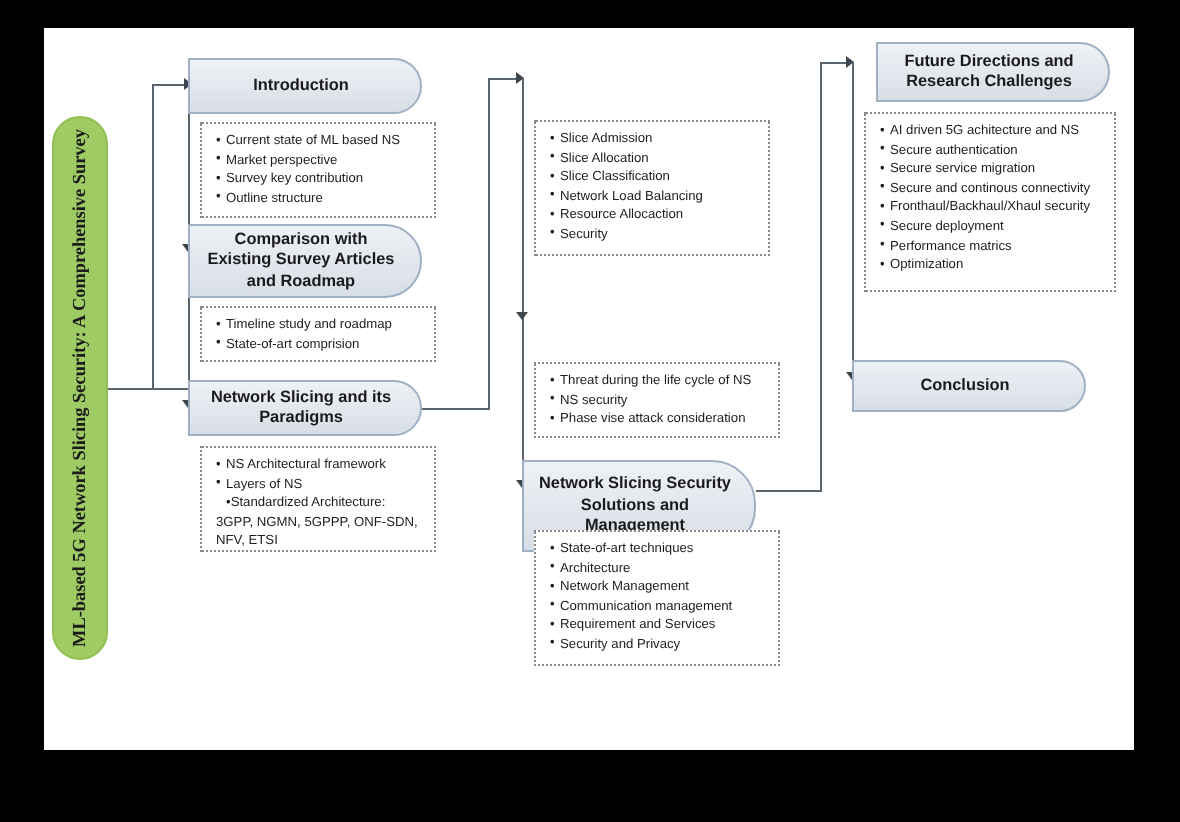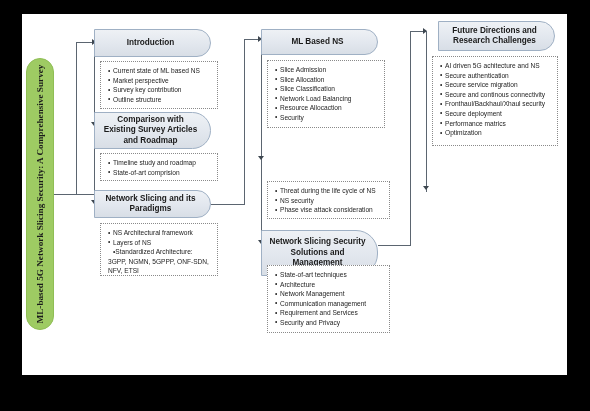--- a/index.html
+++ b/index.html
@@ -184,23 +184,20 @@
   </div>
 
   <div class="ln-h" style="left:189px; top:190px; width:33px;"></div>
   <div class="ln-v" style="left:222px; top:25px; height:166px;"></div>
   <div class="ln-h" style="left:222px; top:25px; width:16px;"></div>
   <div class="arrow-r" style="left:236px; top:22px;"></div>
   <div class="ln-v" style="left:239px; top:25px; height:221px;"></div>
   <div class="arrow-d" style="left:236px; top:142px;"></div>
   <div class="arrow-d" style="left:236px; top:226px;"></div>
 
-  <div class="node" style="left:239px; top:15px; width:117px; height:26px;">
-    <span>ML Based NS</span>
-  </div>
 
   <div class="panel" style="left:245px; top:46px; width:118px; height:68px;">
     <ul>
       <li>Slice Admission</li>
       <li>Slice Allocation</li>
       <li>Slice Classification</li>
       <li>Network Load Balancing</li>
       <li>Resource Allocaction</li>
       <li>Security</li>
     </ul>
@@ -247,14 +244,17 @@
       <li>Secure authentication</li>
       <li>Secure service migration</li>
       <li>Secure and continous connectivity</li>
       <li>Fronthaul/Backhaul/Xhaul security</li>
       <li>Secure deployment</li>
       <li>Performance matrics</li>
       <li>Optimization</li>
     </ul>
   </div>
 
+  <div class="node" style="left:404px; top:166px; width:117px; height:26px;">
+    <span>Conclusion</span>
+  </div>
 
 </div>
 
 </body></html>

